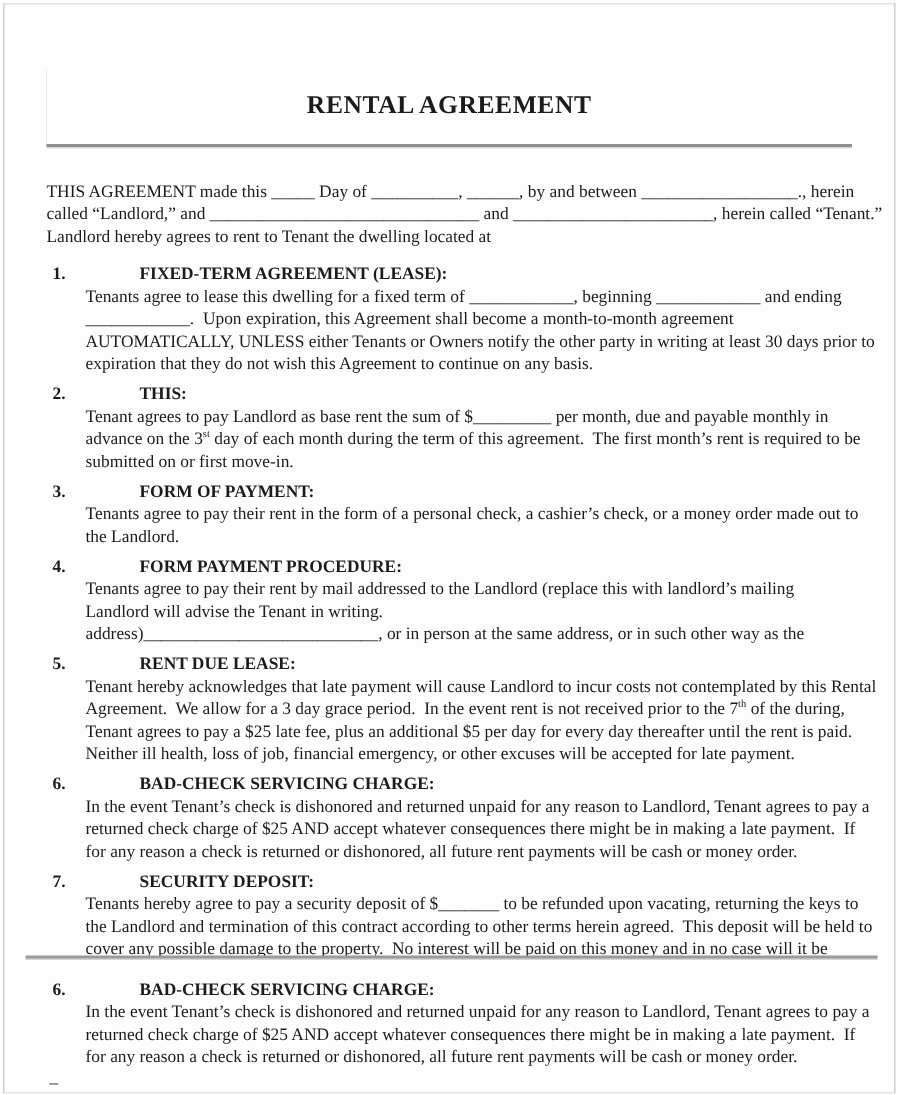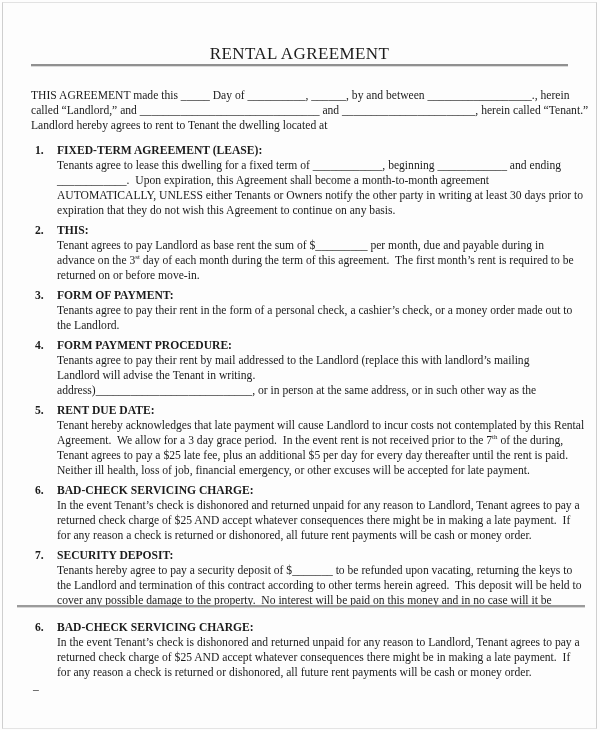--- a/index.html
+++ b/index.html
@@ -14,29 +14,29 @@
     border:1px solid #cfcfcf;border-top-color:#e2e2e2;border-bottom-color:#e4e4e4;
     pointer-events:none;
   }
   .title-block{
     margin:45px 32px 0 31px;text-align:center;
     border-bottom:2px solid #909090;
     box-shadow:0 1px 0 rgba(190,190,190,.55);
     padding-bottom:1px;
   }
   .title{
-    font-size:17px;font-weight:normal;line-height:18px;letter-spacing:.4px;
-    margin:0;display:inline-block;
+    font-size:17px;font-weight:bold;line-height:18px;letter-spacing:.4px;
+    margin:16px;display:inline-block;
   }
   .intro{margin:22px 32px 10px 31px;}
   .line{white-space:pre;}
   .section{display:flex;margin:5px 32px 0 35px;}
   .num{width:22px;flex:none;font-weight:bold;}
   .content{flex:1;min-width:0;}
-  .heading{font-weight:bold;white-space:pre;}
+  .heading{font-weight:bold;white-space:pre;margin-left:36px;}
   sup{font-size:7px;line-height:0;}
   .pagebreak{
     height:2px;background:#9b9b9b;width:568px;
     margin:-3px 0 0 17px;position:relative;z-index:3;
     box-shadow:0 1px 0 #d7d7d7;
   }
   .page2{margin-top:13px;}
   .dash{margin:2px 0 0 33px;}
 </style>
 </head>
@@ -63,23 +63,23 @@
       <div class="line">____________.  Upon expiration, this Agreement shall become a month-to-month agreement</div>
       <div class="line">AUTOMATICALLY, UNLESS either Tenants or Owners notify the other party in writing at least 30 days prior to</div>
       <div class="line">expiration that they do not wish this Agreement to continue on any basis.</div>
     </div>
   </div>
 
   <div class="section">
     <div class="num">2.</div>
     <div class="content">
       <div class="heading">THIS:</div>
-      <div class="line">Tenant agrees to pay Landlord as base rent the sum of $_________ per month, due and payable during in</div>
+      <div class="line">Tenant agrees to pay Landlord as base rent the sum of $_________ per month, due and payable monthly in</div>
       <div class="line"><span>advance on the 3</span><sup>st</sup><span> day of each month during the term of this agreement.  The first month’s rent is required to be</span></div>
-      <div class="line">returned on or before move-in.</div>
+      <div class="line">submitted on or first move-in.</div>
     </div>
   </div>
 
   <div class="section">
     <div class="num">3.</div>
     <div class="content">
       <div class="heading">FORM OF PAYMENT:</div>
       <div class="line">Tenants agree to pay their rent in the form of a personal check, a cashier’s check, or a money order made out to</div>
       <div class="line">the Landlord.</div>
     </div>
@@ -91,21 +91,21 @@
       <div class="heading">FORM PAYMENT PROCEDURE:</div>
       <div class="line">Tenants agree to pay their rent by mail addressed to the Landlord (replace this with landlord’s mailing</div>
       <div class="line">Landlord will advise the Tenant in writing.</div>
       <div class="line">address)___________________________, or in person at the same address, or in such other way as the</div>
     </div>
   </div>
 
   <div class="section">
     <div class="num">5.</div>
     <div class="content">
-      <div class="heading">RENT DUE DATE:</div>
+      <div class="heading">RENT DUE LEASE:</div>
       <div class="line">Tenant hereby acknowledges that late payment will cause Landlord to incur costs not contemplated by this Rental</div>
       <div class="line"><span>Agreement.  We allow for a 3 day grace period.  In the event rent is not received prior to the 7</span><sup>th</sup><span> of the during,</span></div>
       <div class="line">Tenant agrees to pay a $25 late fee, plus an additional $5 per day for every day thereafter until the rent is paid.</div>
       <div class="line">Neither ill health, loss of job, financial emergency, or other excuses will be accepted for late payment.</div>
     </div>
   </div>
 
   <div class="section">
     <div class="num">6.</div>
     <div class="content">

